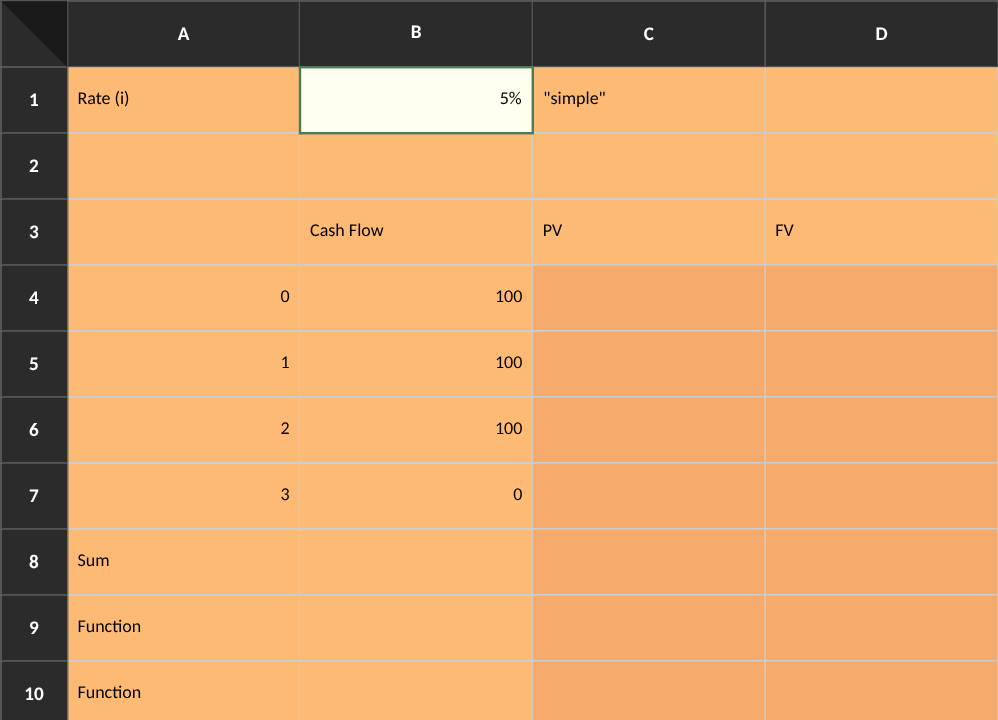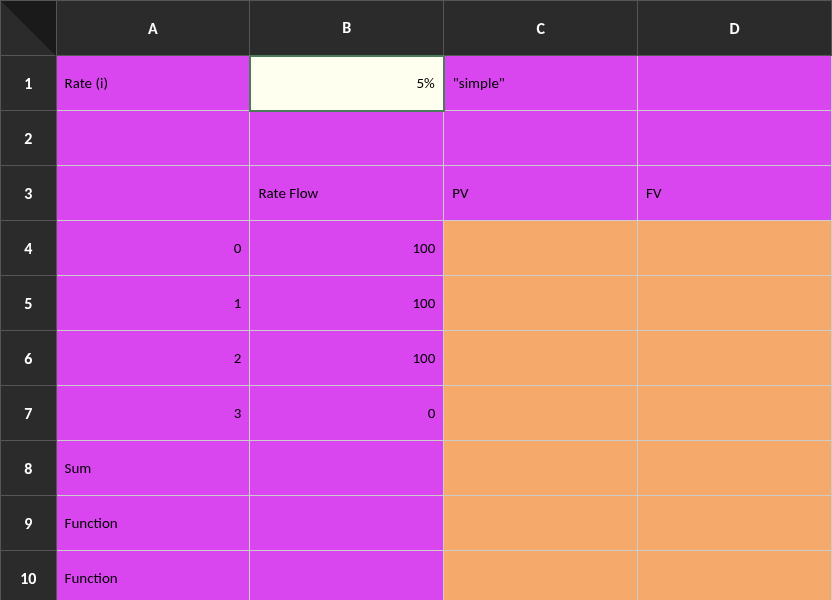--- a/index.html
+++ b/index.html
@@ -60,21 +60,21 @@
       border-width: 0 55px 55px 0;
       border-color: transparent #1a1a1a transparent transparent;
     }
 
     
     td.cell {
       border: 1px solid #ccc;
       height: 55px;
       vertical-align: middle;
       padding: 0 8px;
-      background: #d946ef;
+      background: #fdba74;
       font-size: 15px;
     }
 
     td.cell.num {
       text-align: right;
     }
 
     td.cell.text {
       text-align: left;
     }
@@ -132,21 +132,21 @@
         <tr>
           <th class="row-header">2</th>
           <td class="cell text"></td>
           <td class="cell text"></td>
           <td class="cell text"></td>
           <td class="cell text"></td>
         </tr>
         <tr>
           <th class="row-header">3</th>
           <td class="cell text"></td>
-          <td class="cell text">Rate Flow</td>
+          <td class="cell text">Cash Flow</td>
           <td class="cell text">PV</td>
           <td class="cell text">FV</td>
         </tr>
         <tr>
           <th class="row-header">4</th>
           <td class="cell num">0</td>
           <td class="cell num">100</td>
           <td class="cell orange"></td>
           <td class="cell orange"></td>
         </tr>

